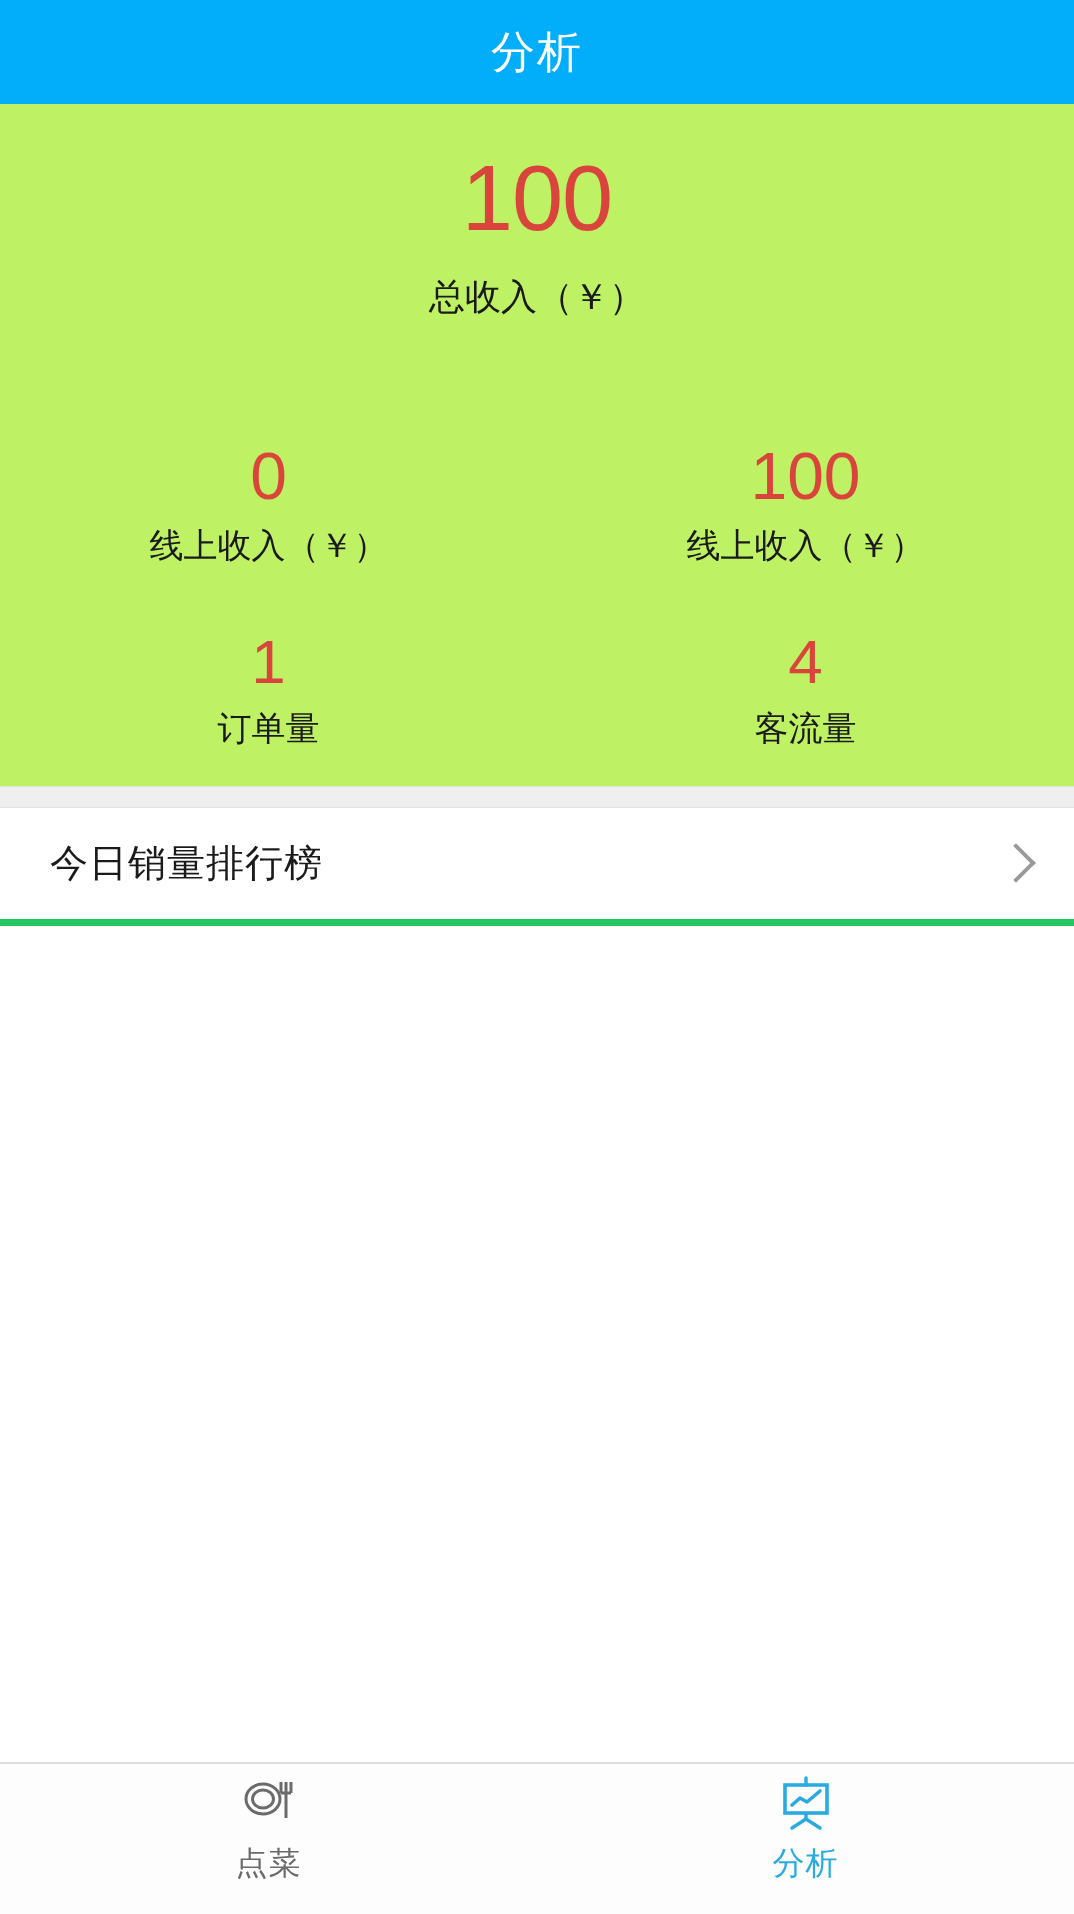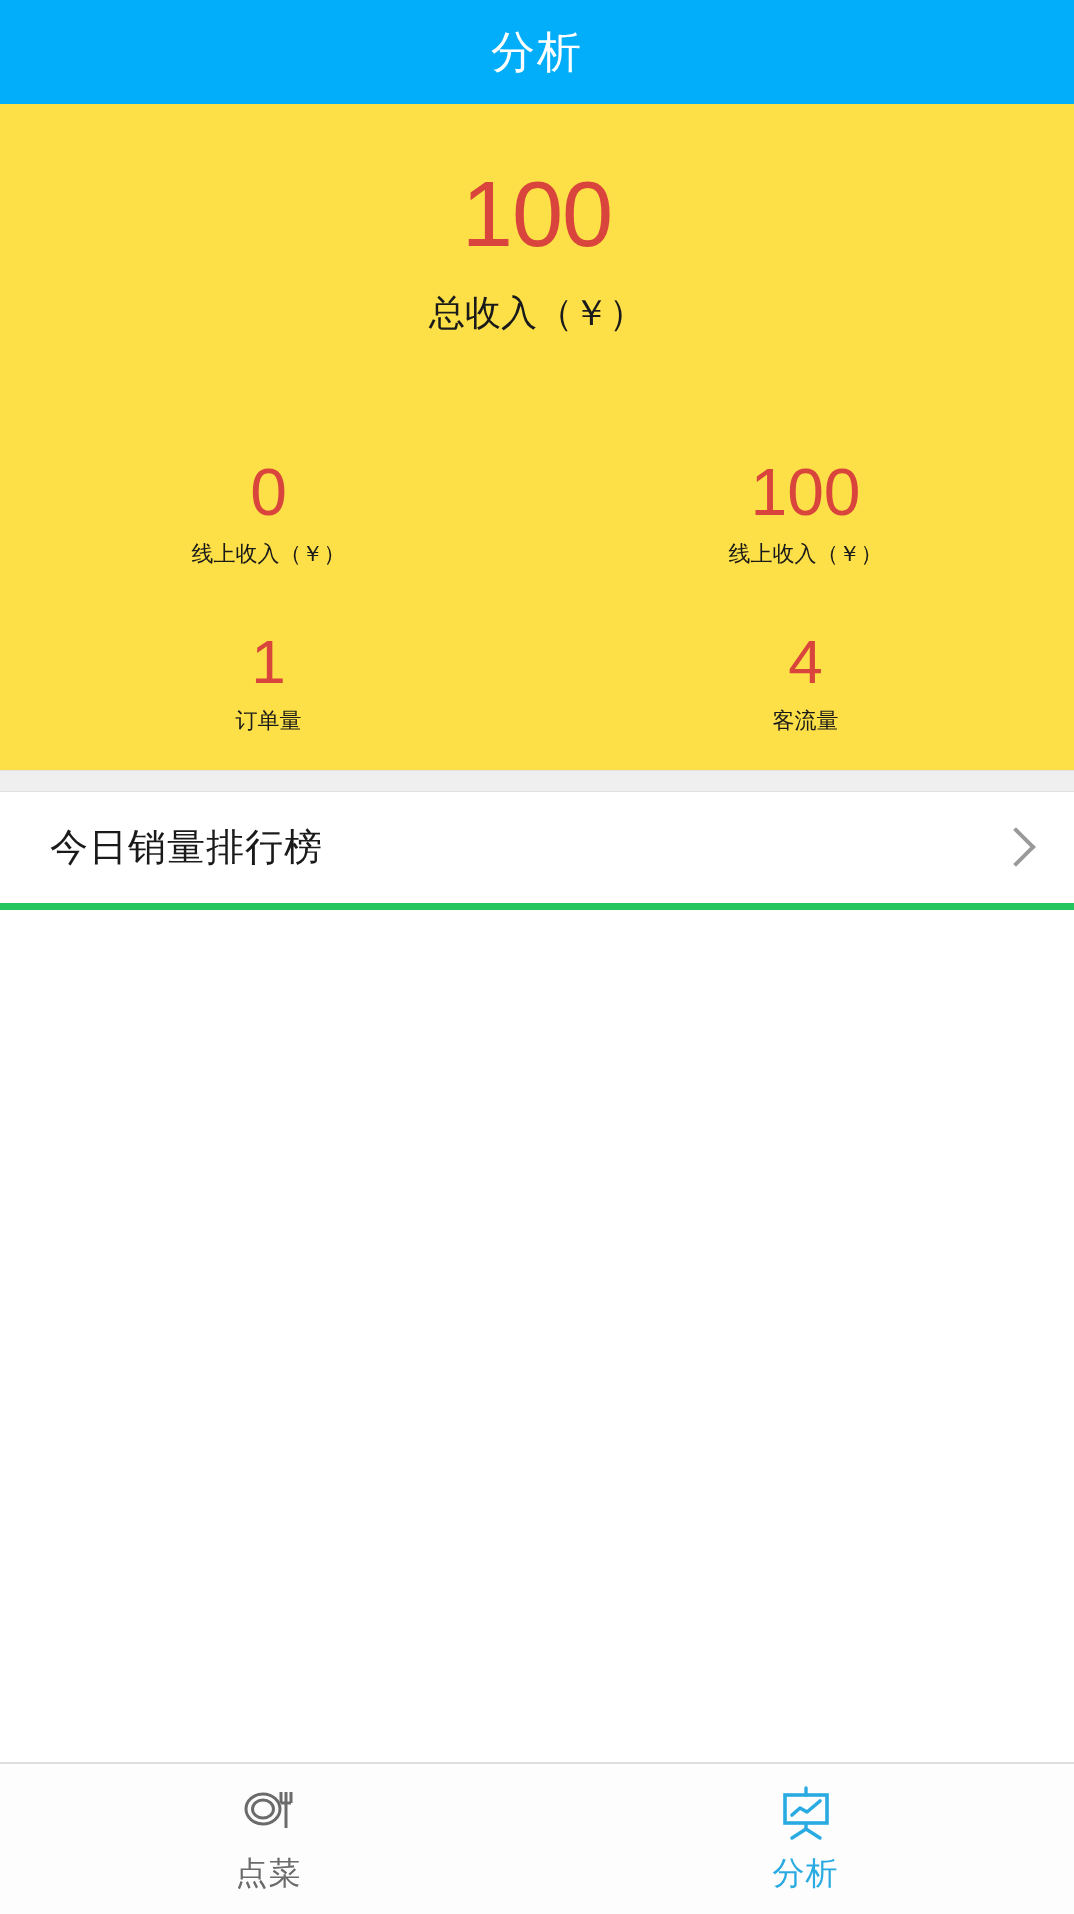--- a/index.html
+++ b/index.html
@@ -51,22 +51,22 @@
     line-height:82px;
     letter-spacing:1px;
     cursor:pointer;
     user-select:none;
   }
   .period-tab.active { color:#1a78d6; }
 
   
   .stats-panel {
     flex:0 0 auto;
-    background:#fde047;
-    padding-top:30px;
+    background:#bef264;
+    padding-top:14px;
     padding-bottom:34px;
   }
   .stat-total {
     text-align:center;
     padding-top:32px;
   }
   .stat-total .value {
     font-size:92px;
     color:#d9453c;
     line-height:1.05;
@@ -92,21 +92,21 @@
     text-align:center;
   }
   .stat-cell .value {
     color:#d9453c;
     font-weight:400;
     line-height:1.05;
   }
   .stat-row.row-income .stat-cell .value { font-size:66px; }
   .stat-row.row-counts .stat-cell .value { font-size:62px; }
   .stat-cell .label {
-    font-size:22px;
+    font-size:34px;
     color:#1a1a1a;
     margin-top:12px;
   }
 
   
   .section-gap {
     flex:0 0 auto;
     height:22px;
     background:#efefef;
     border-top:1px solid #e2e2e2;
@@ -151,21 +151,21 @@
   }
 
   
   .bottom-nav {
     flex:0 0 auto;
     height:152px;
     background:#fdfdfd;
     border-top:2px solid #dedede;
     display:flex;
     align-items:flex-start;
-    padding-top:18px;
+    padding-top:8px;
   }
   .nav-item {
     flex:1 1 0;
     display:flex;
     flex-direction:column;
     align-items:center;
     cursor:pointer;
     user-select:none;
   }
   .nav-icon {

